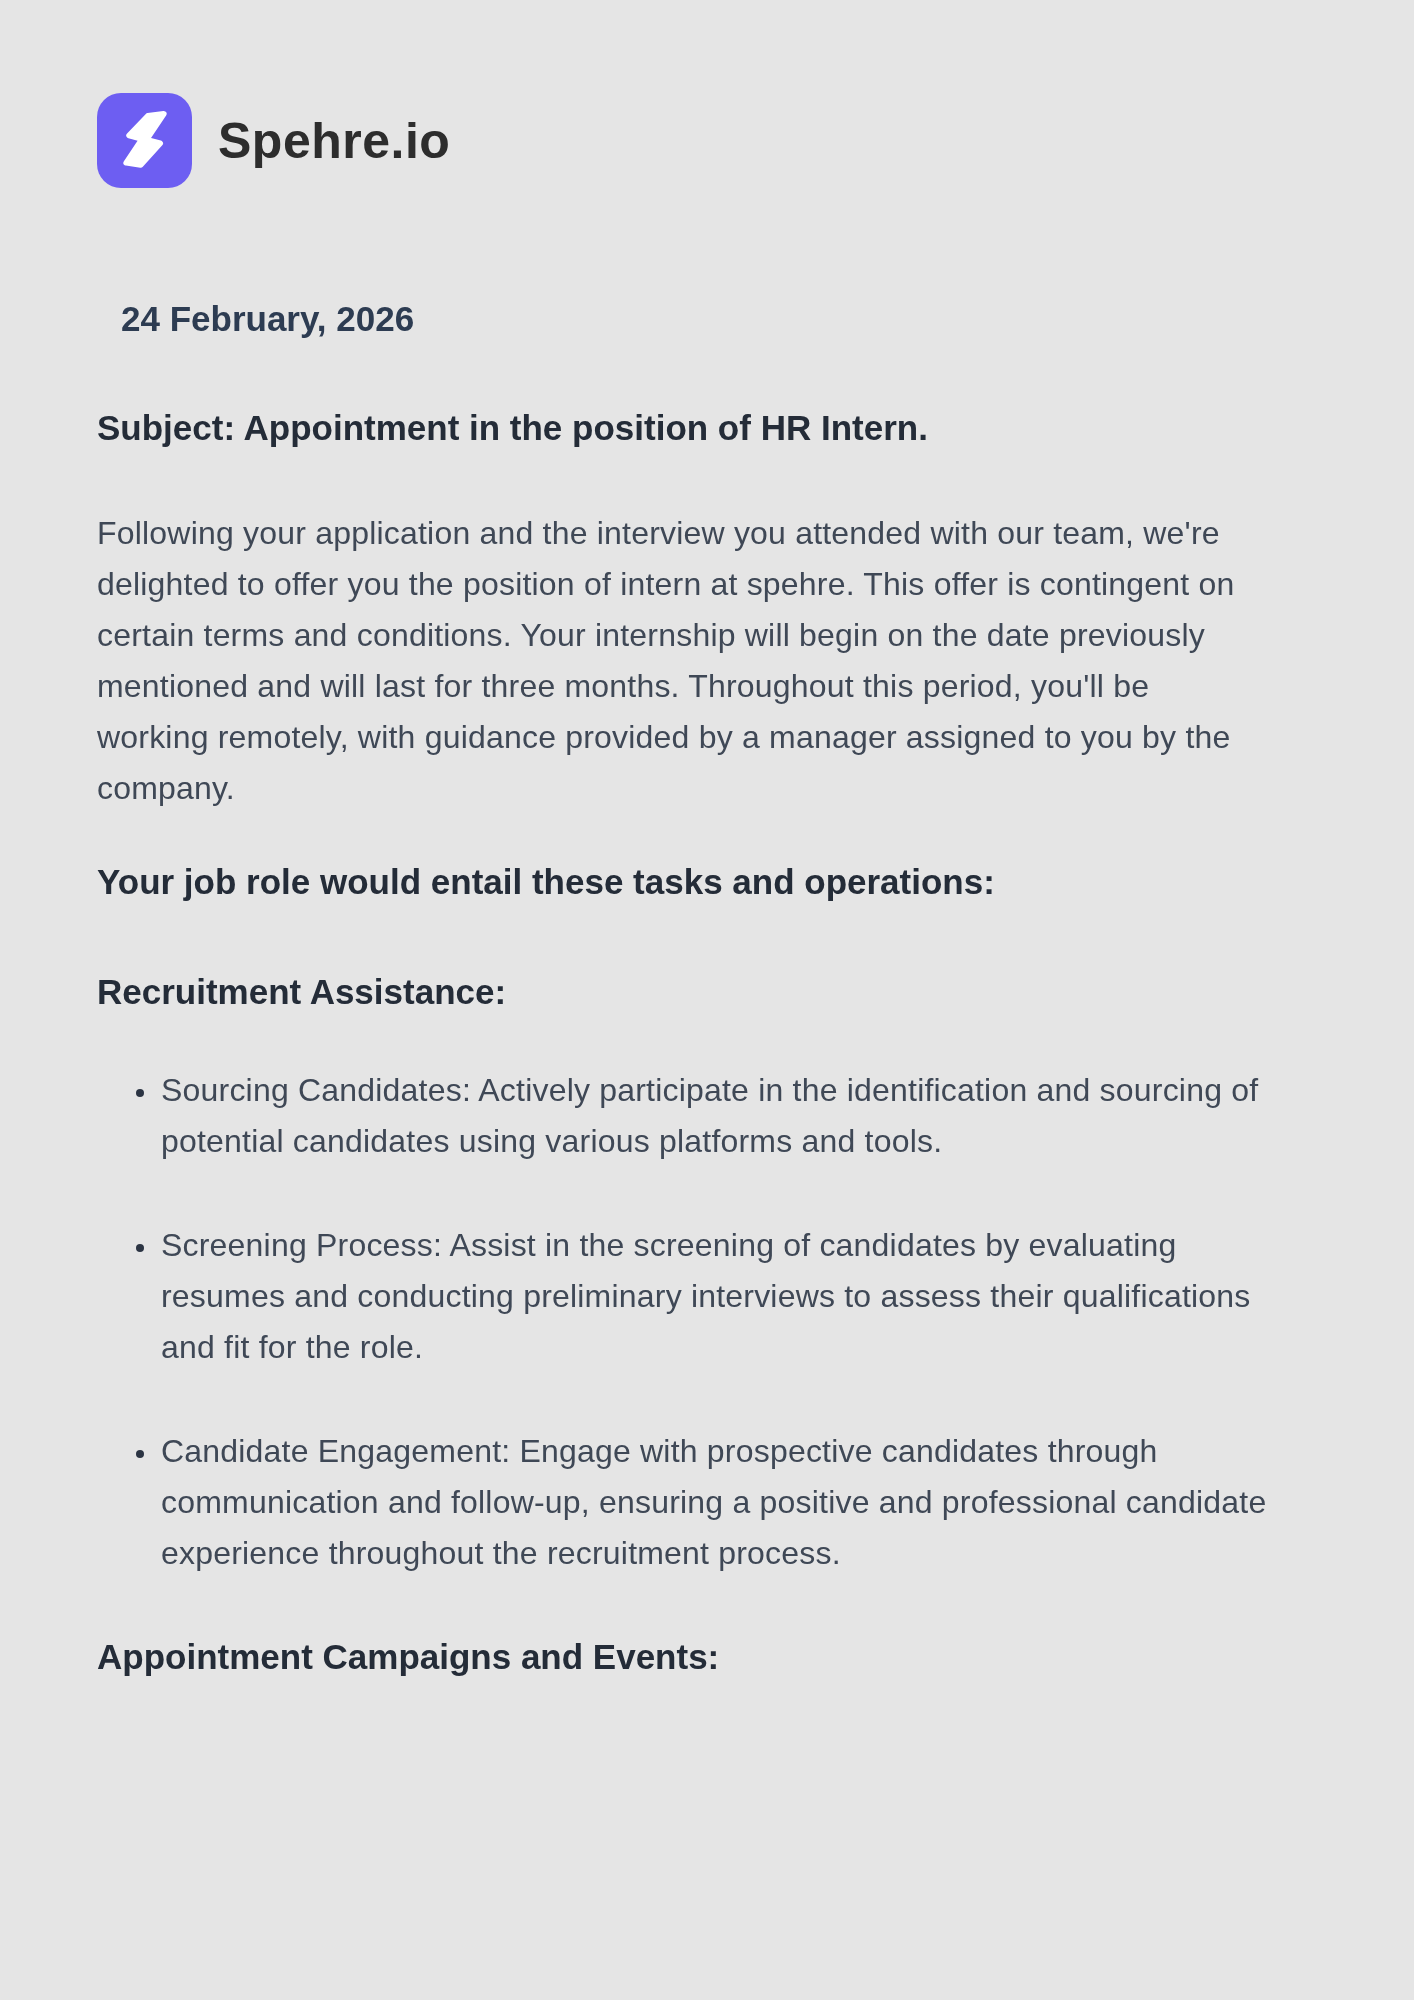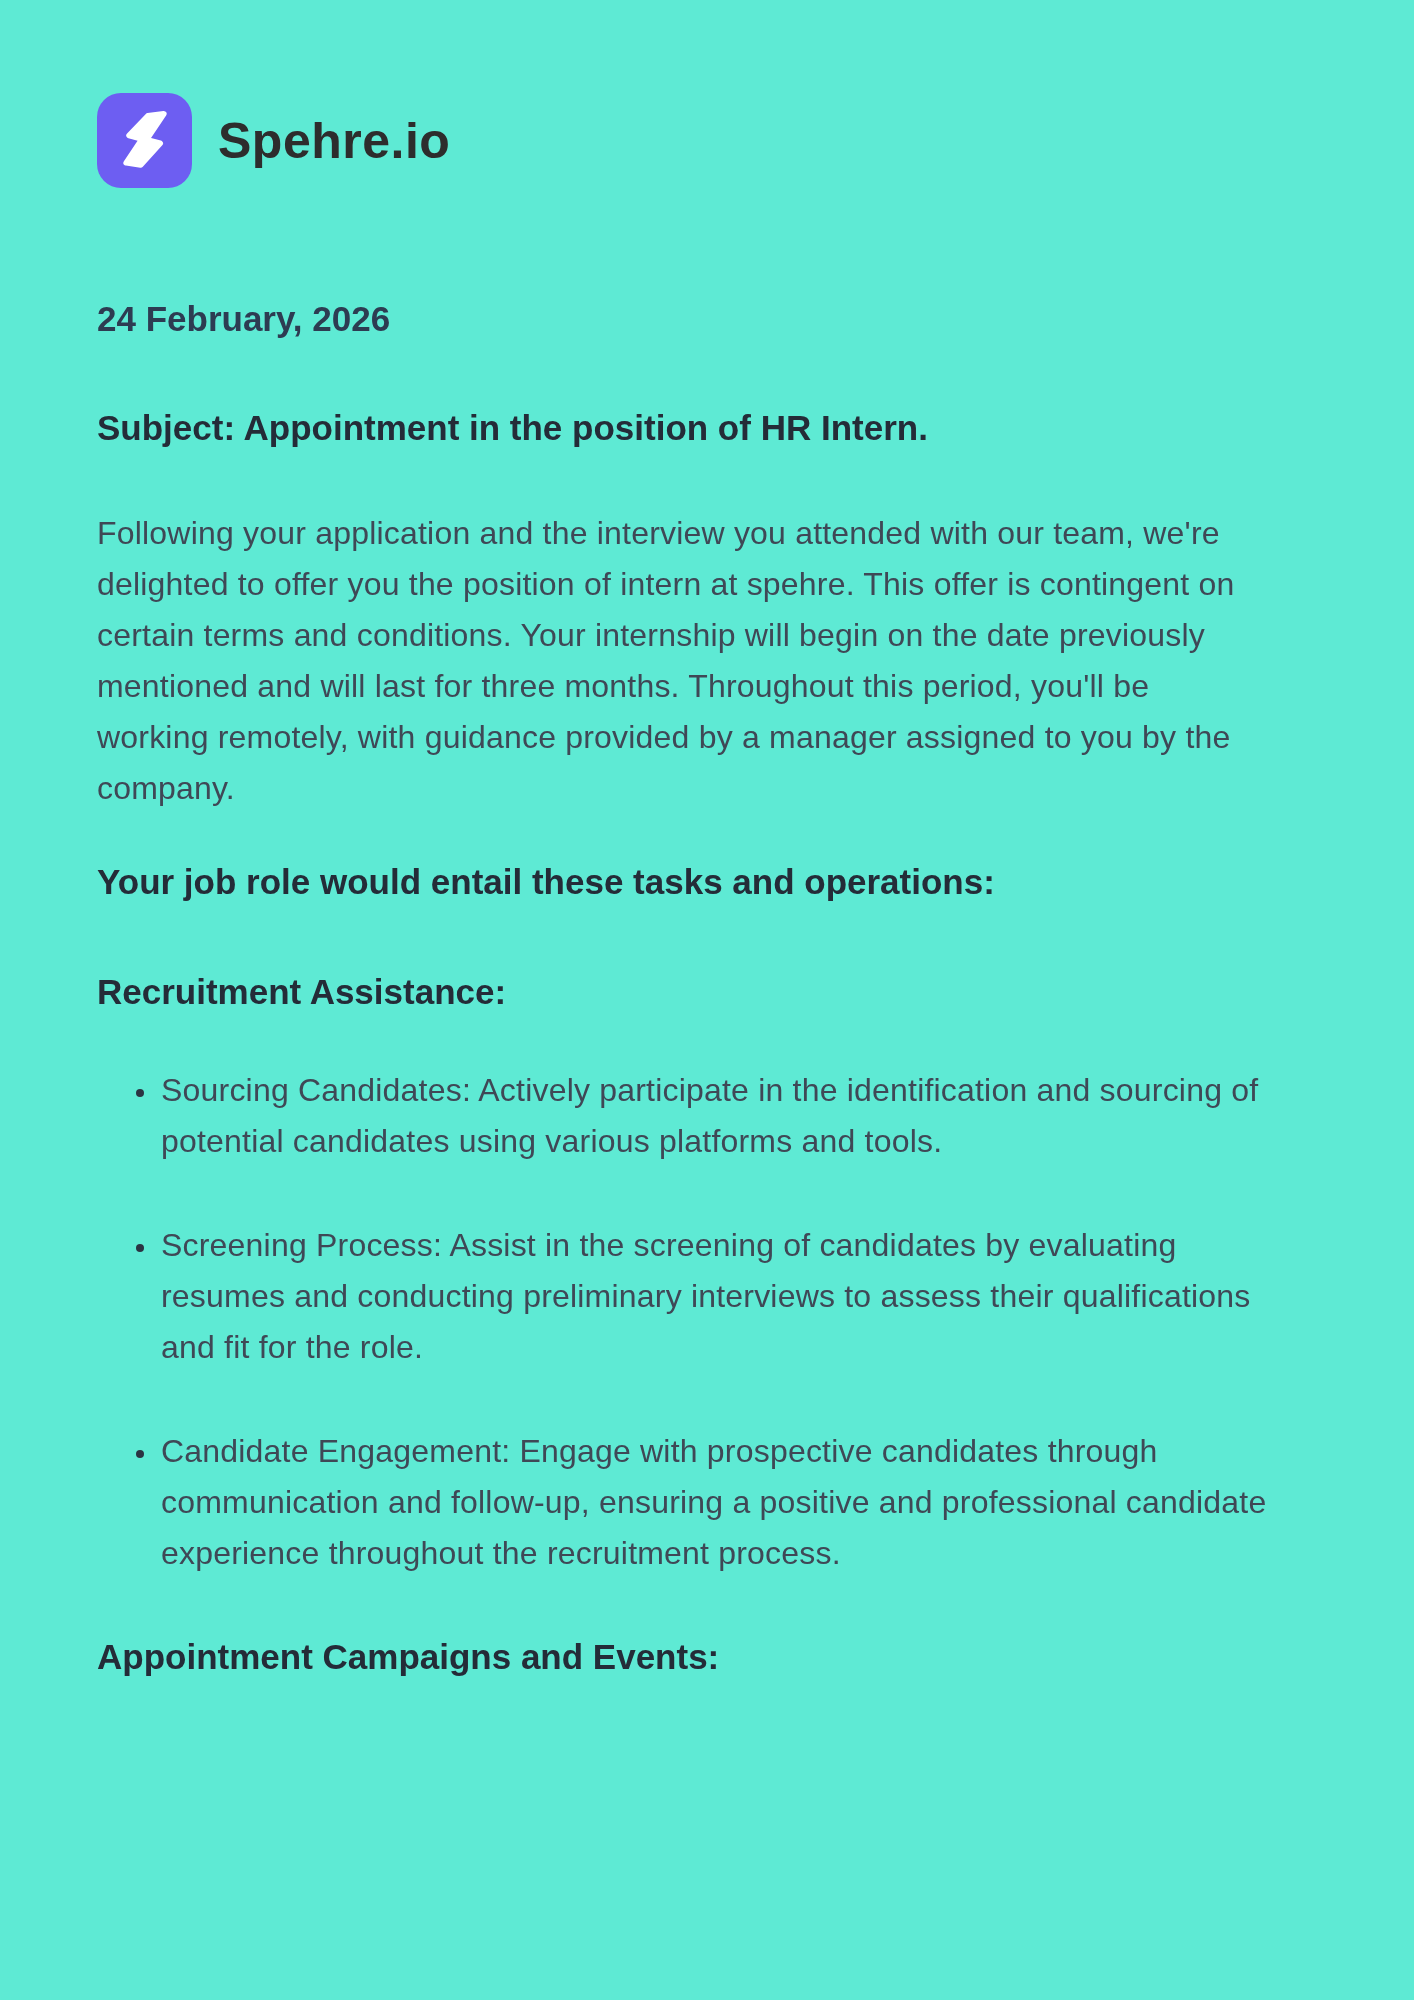--- a/index.html
+++ b/index.html
@@ -7,21 +7,21 @@
   body {
     width: 1414px;
     height: 2000px;
     font-family: "Liberation Sans", sans-serif;
     overflow: hidden;
   }
   .page {
     width: 1414px;
     height: 2000px;
     padding: 93px 69px 0 97px;
-    background: #5eead4;
+    background: #e5e5e5;
     overflow: hidden;
   }
   
   .brand-header {
     display: flex;
     align-items: center;
     gap: 26px;
   }
   .logo-badge {
     width: 95px;
@@ -40,20 +40,21 @@
     color: #2d2d2d;
     letter-spacing: 0.5px;
   }
   
   .date-block {
     margin-top: 107px;
     font-size: 35px;
     font-weight: 700;
     color: #2d3c52;
     line-height: 48px;
+    margin-left: 24px;
   }
   .subject {
     margin-top: 64px;
     font-size: 35px;
     font-weight: 700;
     color: #242c38;
     line-height: 41px;
   }
   .body-text {
     margin-top: 60px;

